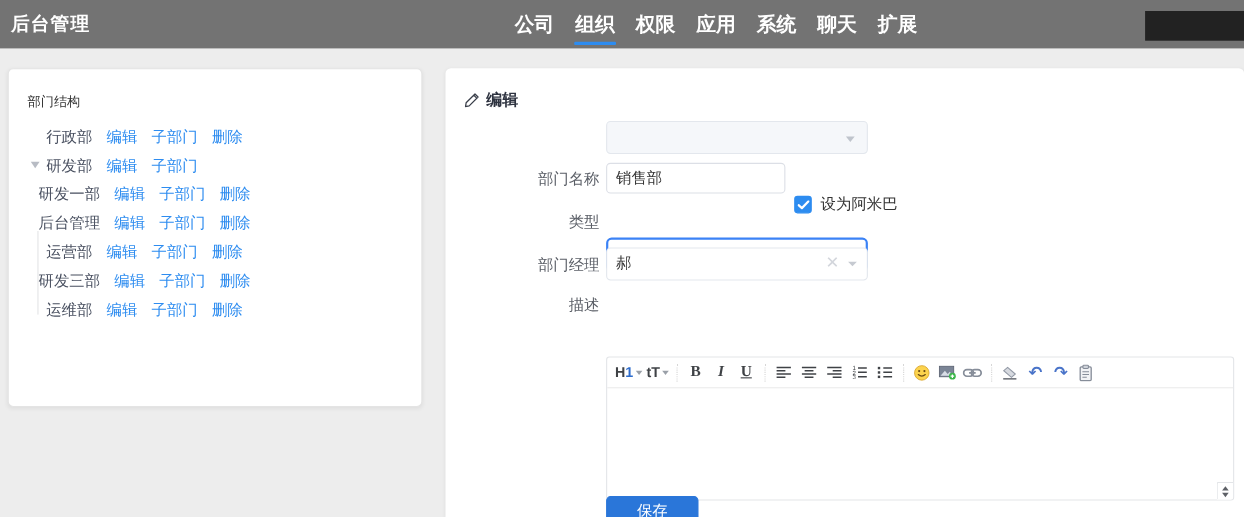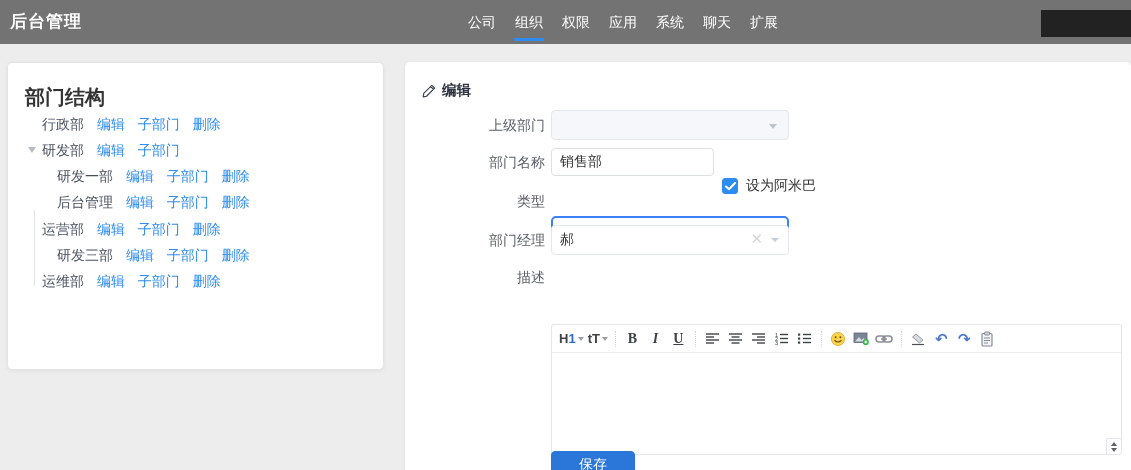--- a/index.html
+++ b/index.html
@@ -8,31 +8,31 @@
     position:relative; overflow:hidden;
     font-family:"Liberation Sans","DejaVu Sans",sans-serif;
     background:#ededed; font-size:14px; color:#333;
   }
   a { text-decoration:none; cursor:pointer; }
 
   
   .topbar { position:absolute; left:0; top:0; width:1131px; height:44px; background:#737373; }
   .tb-title { position:absolute; left:10px; top:0; line-height:44px; color:#fff; font-size:17px; font-weight:bold; letter-spacing:1px; }
   .nav { position:absolute; left:468px; top:0; height:44px; display:flex; gap:19px; }
-  .nav-item { position:relative; color:#fff; font-size:14px; font-weight:normal; line-height:44px; cursor:pointer; }
+  .nav-item { position:relative; color:#fff; font-size:18px; font-weight:bold; line-height:44px; cursor:pointer; }
   .nav-item.active::after { content:""; position:absolute; left:-1px; right:-1px; bottom:3px; height:3px; background:#2d8cf0; border-radius:1px; }
   .redacted { position:absolute; right:0; top:10px; width:90px; height:27px; background:#222; }
 
   
   .card-left { position:absolute; left:7px; top:62px; width:377px; height:308px; background:#fff;
     border:1px solid #e4e4e4; border-radius:5px; box-shadow:0 1px 4px rgba(0,0,0,.06); }
-  .sb-title { position:absolute; left:17px; top:21px; font-weight:bold; font-size:20px; color:#333; }
+  .sb-title { position:absolute; left:17px; top:21px; font-weight:normal; font-size:12px; color:#333; }
   .tree { position:absolute; left:0; top:48px; right:0; }
   .tree-row { position:relative; height:26px; line-height:26px; padding-left:34px; white-space:nowrap; }
-  .tree-row.child { padding-left:49px; }
+  .tree-row.child { padding-left:27px; }
   .tree-row.gap { margin-top:1px; }
   .tree-name { color:#495060; }
   .tree-link { color:#2d8cf0; margin-left:9px; }
   .expander { position:absolute; left:20px; top:10px; width:0; height:0;
     border-left:4.5px solid transparent; border-right:4.5px solid transparent; border-top:6px solid #b8bcc4; }
   .guide { position:absolute; left:26px; top:147px; width:1px; height:76px; background:#e3e4e6; }
 
   
   .card-right { position:absolute; left:405px; top:62px; width:726px; height:408px; background:#fff;
     border-radius:5px 5px 0 0; box-shadow:0 1px 4px rgba(0,0,0,.06); }
@@ -163,21 +163,20 @@
 
 <div class="card-right">
 
   <div class="edit-header">
     <svg width="14" height="14" viewBox="0 0 16 16">
       <path d="M11.2 1.6 L14.4 4.8 L5.2 14 L1.4 14.7 L2 10.8 Z M10 3 L13 6" fill="none" stroke="#3a3f4a" stroke-width="1.3" stroke-linejoin="round"></path>
     </svg>
     <span>编辑</span>
   </div>
 
-  <div class="f-label" style="top:48px;">上级部门</div>
   <div class="ctl sel-disabled" style="top:48px;">
     <span class="caret-gray"></span>
   </div>
 
   <div class="f-label" style="top:86px; line-height:29px;">部门名称</div>
   <input class="ctl txt-input name-input" style="top: 86px;" value="销售部">
   <div class="cb-wrap" style="top:87px;">
     <span class="cb-box">
       <svg width="11" height="9" viewBox="0 0 11 9">
           <path d="M1 4.5 L4 7.2 L10 1" fill="none" stroke="#fff" stroke-width="2" stroke-linecap="round" stroke-linejoin="round"></path>

